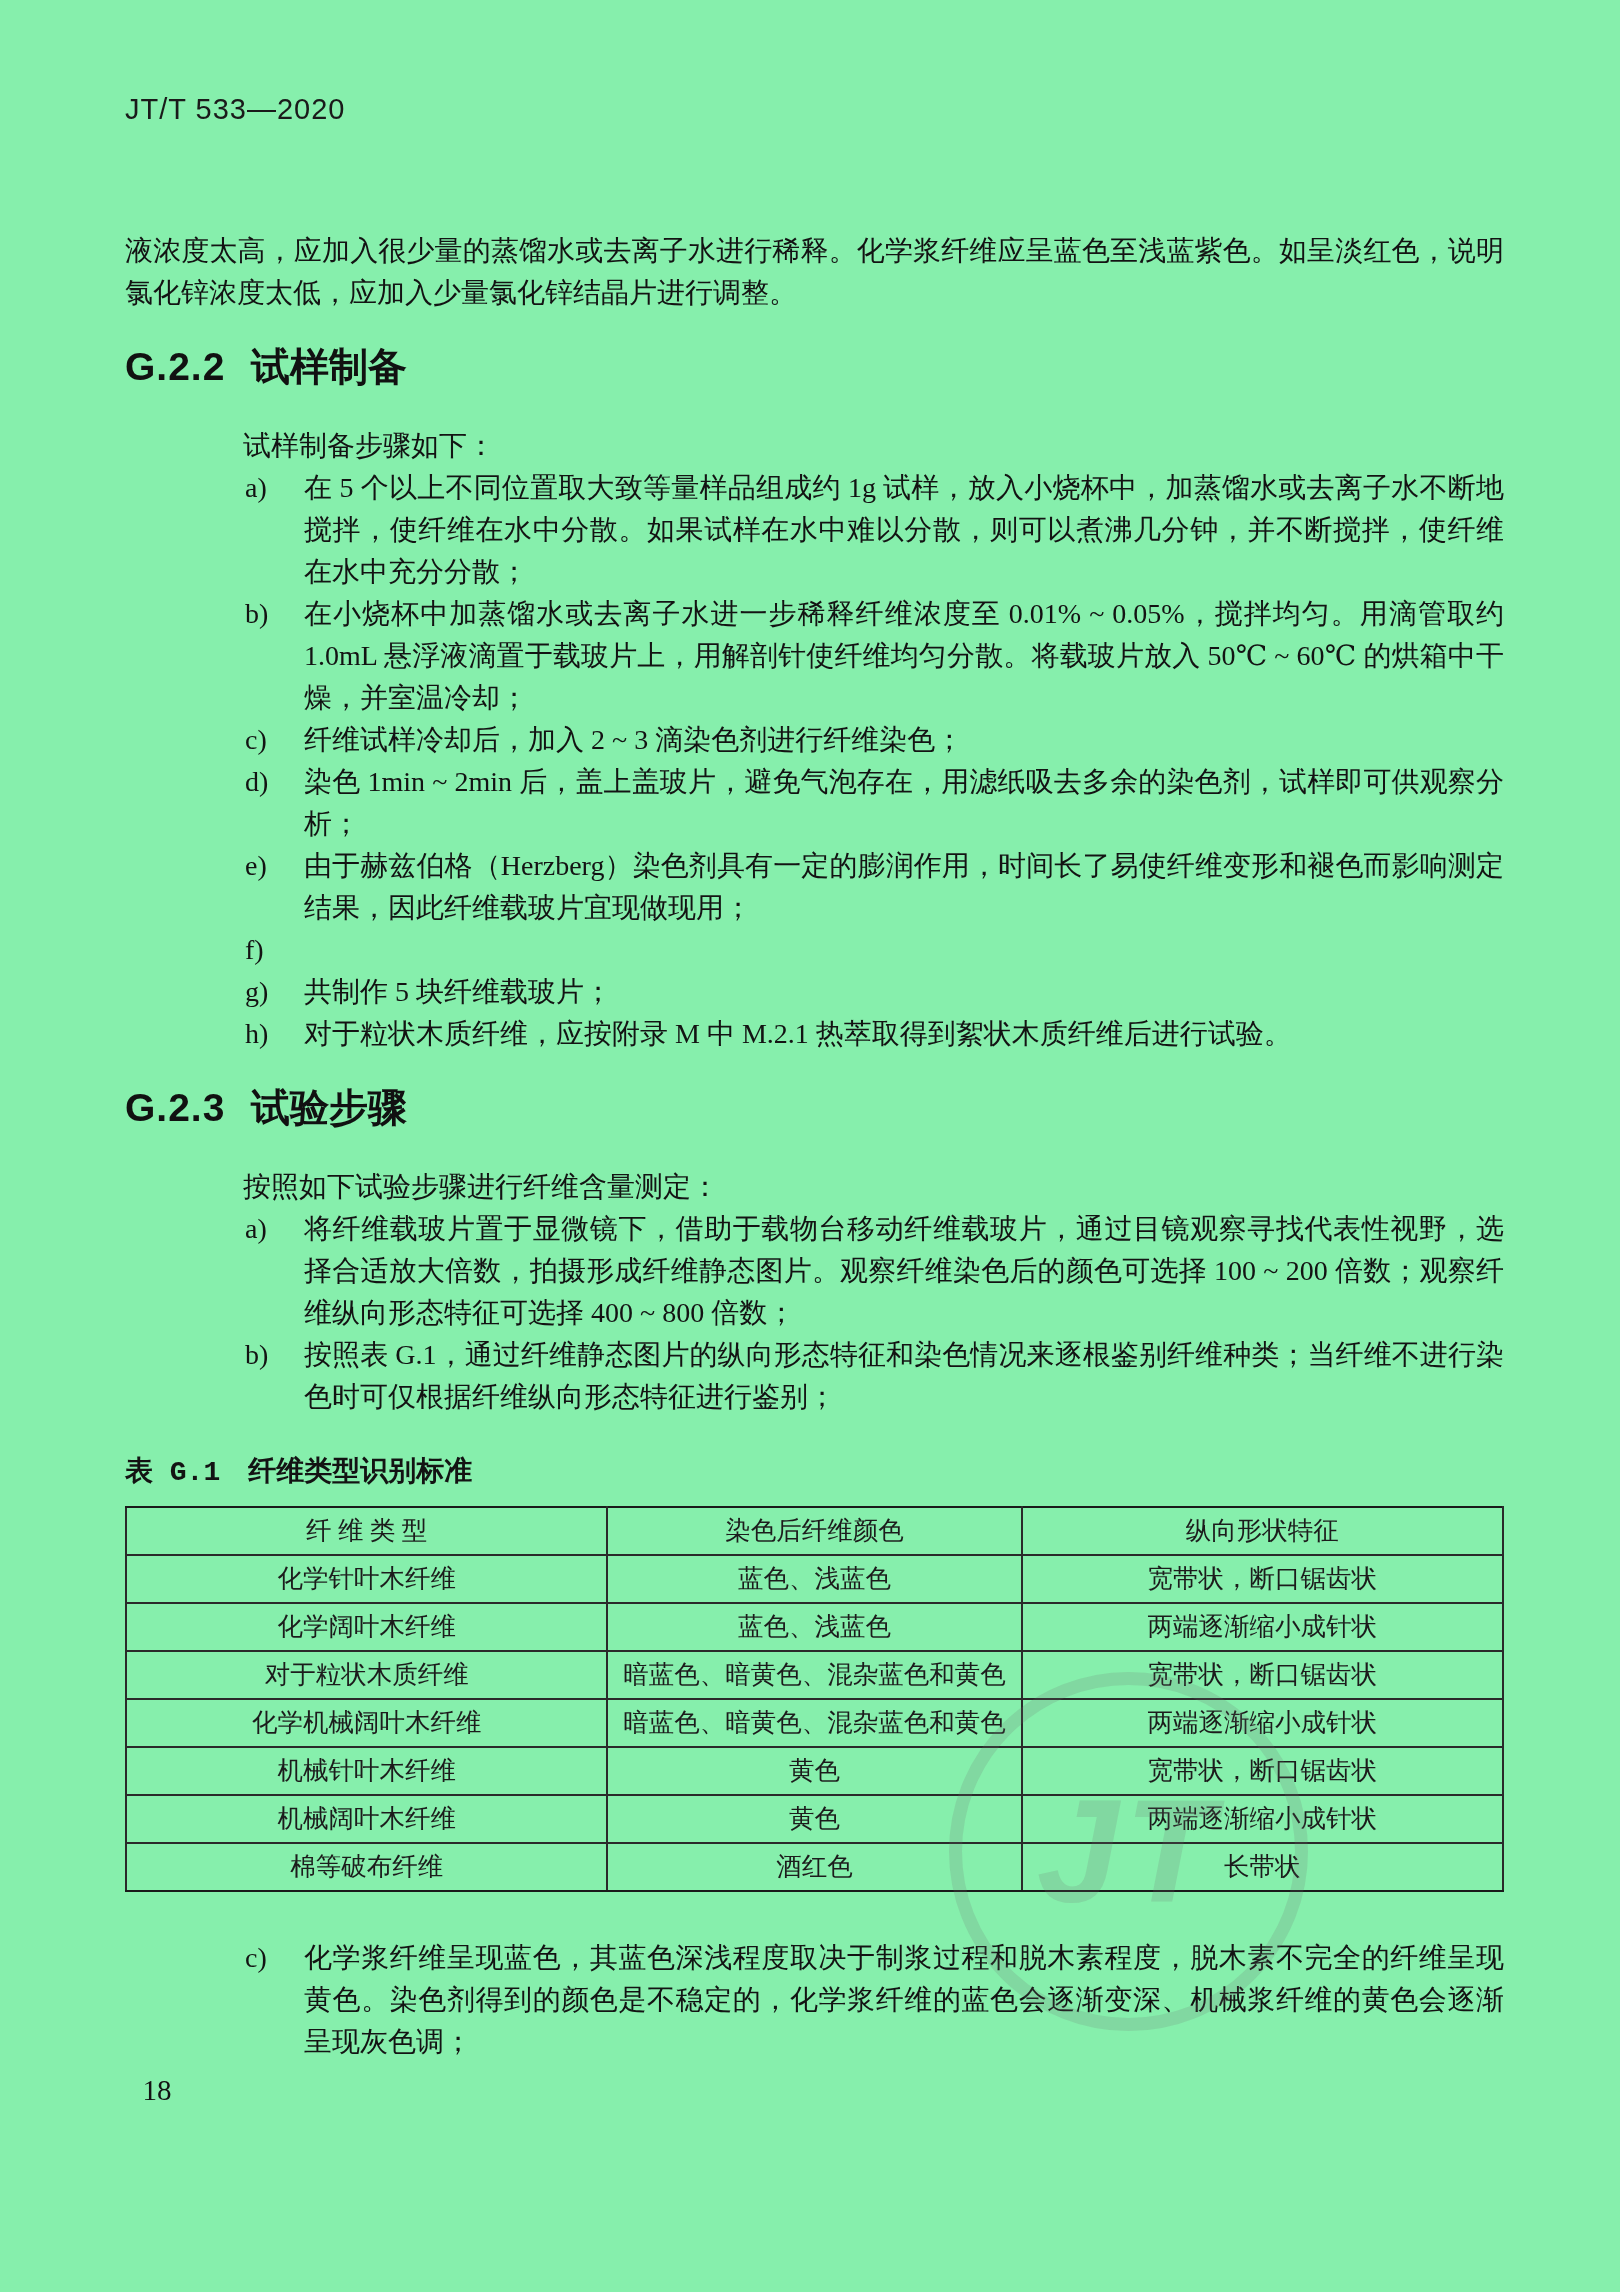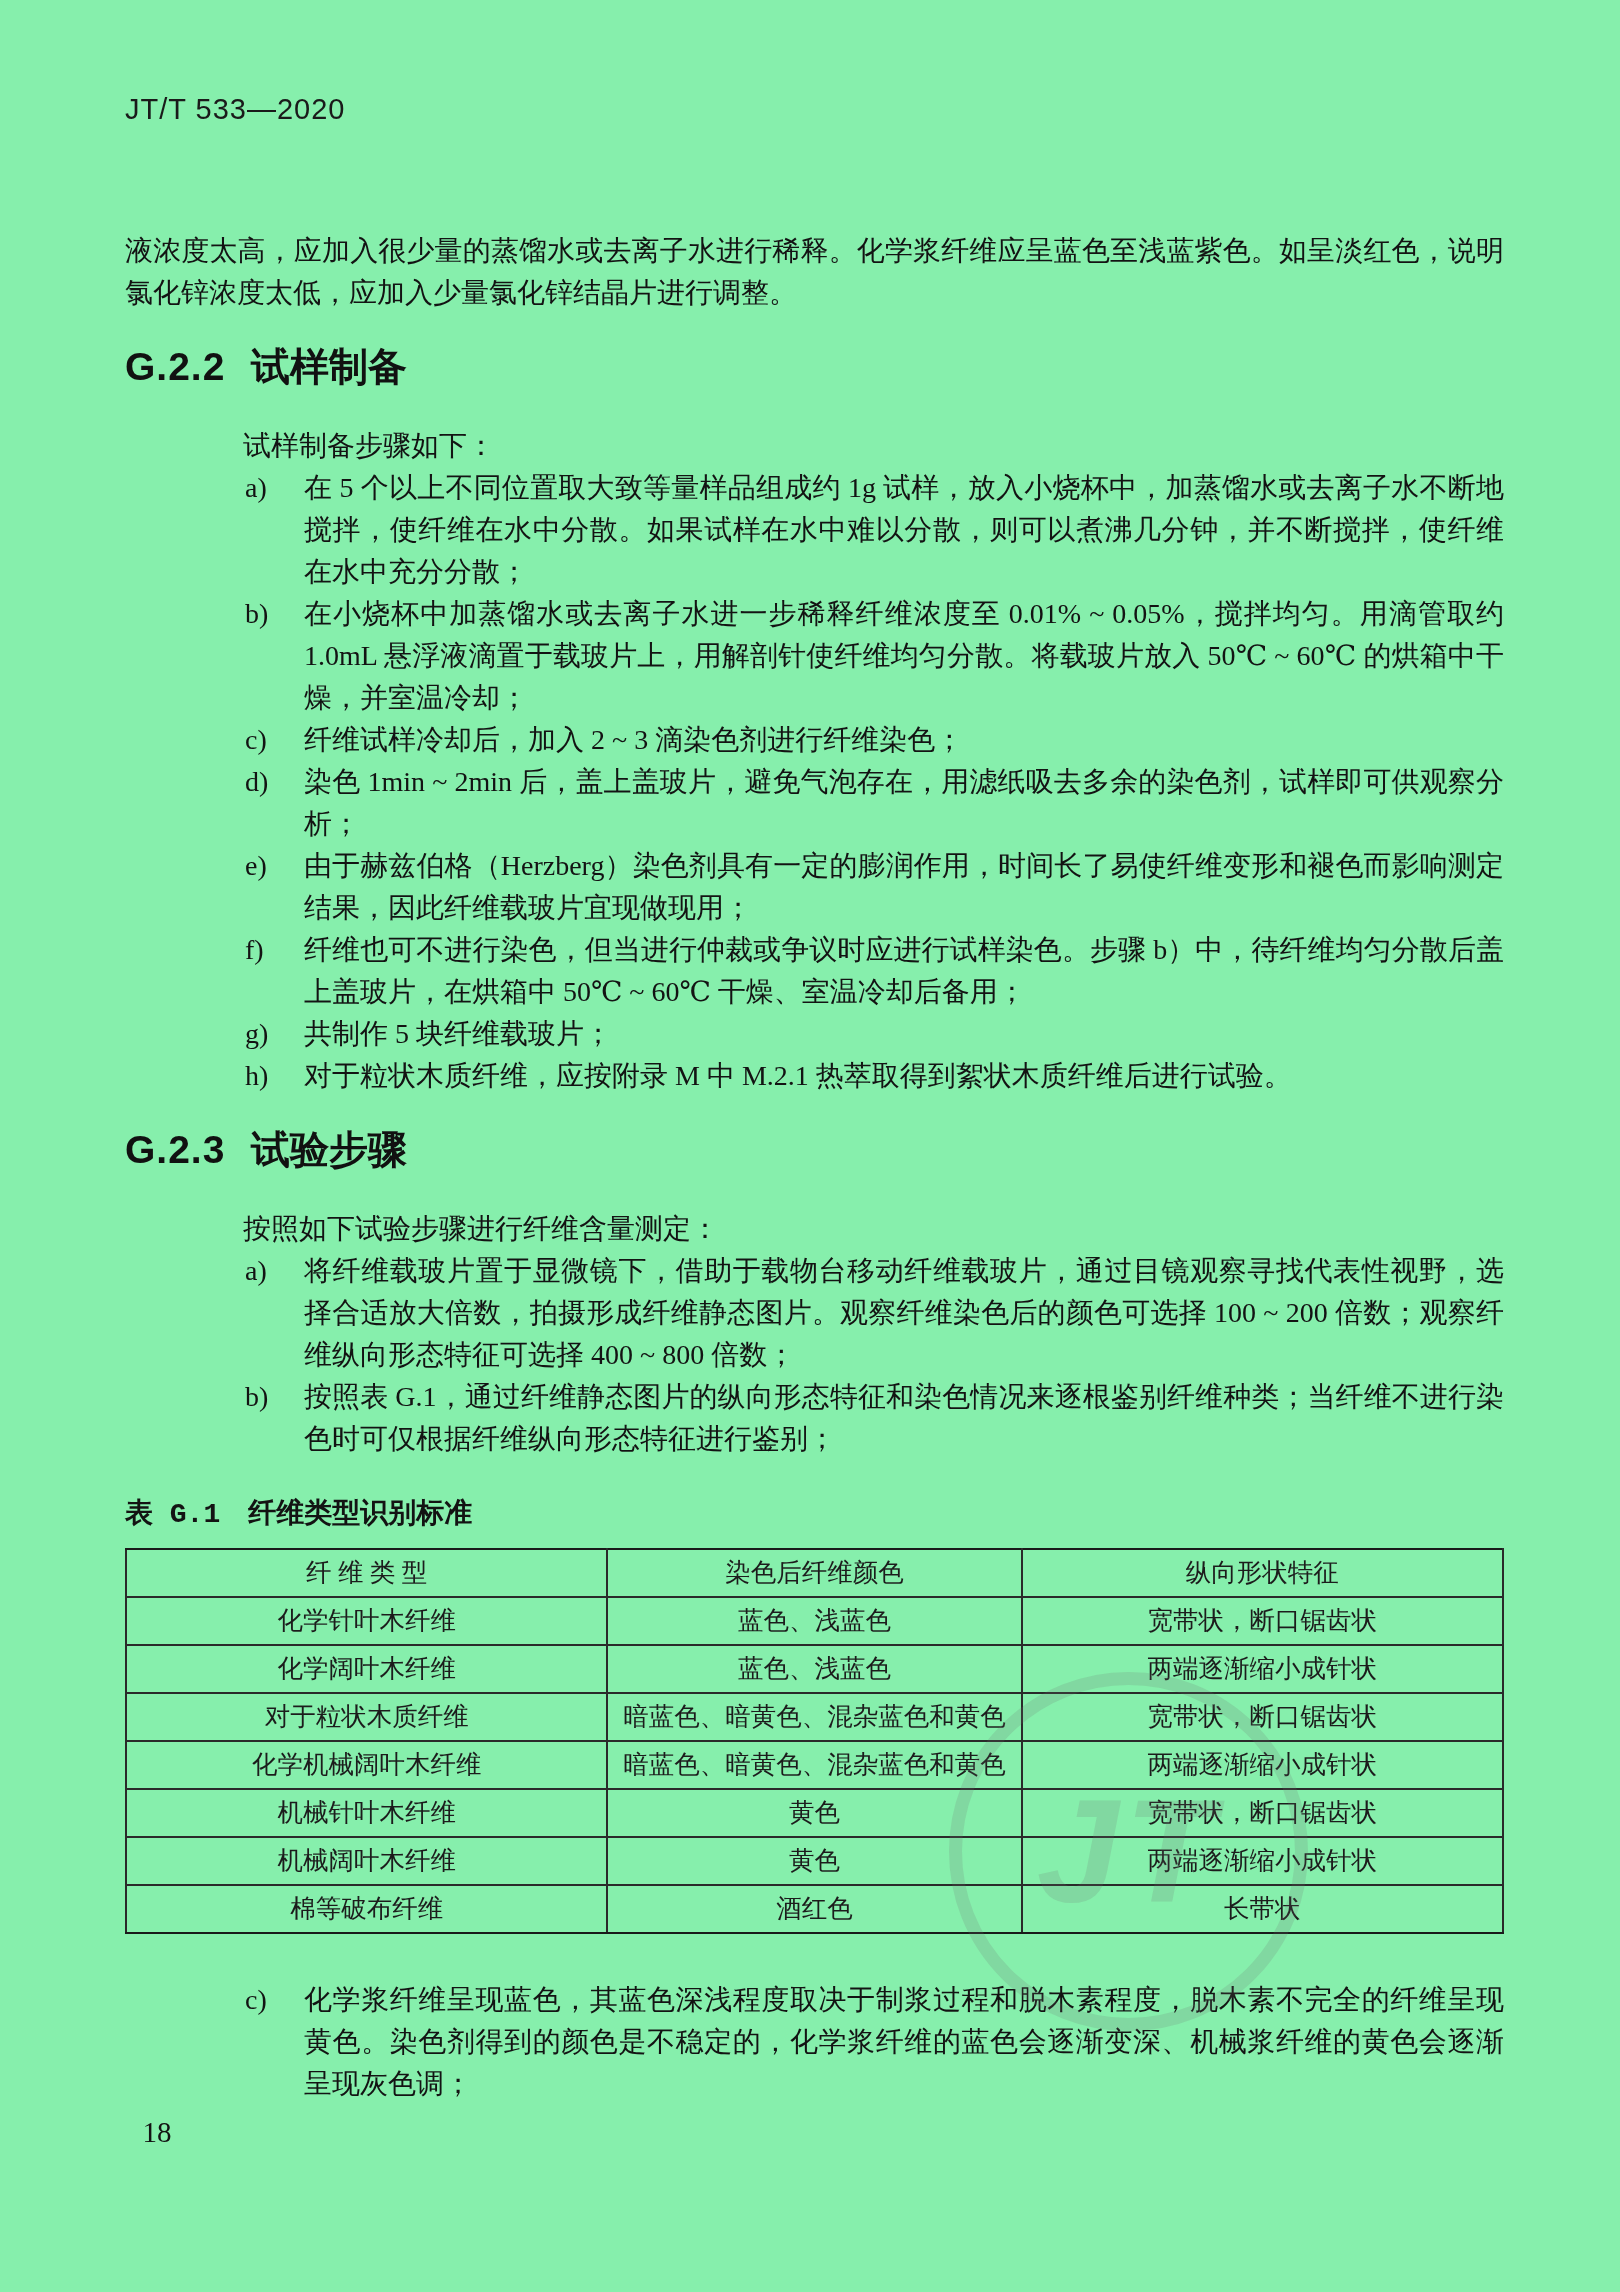--- a/index.html
+++ b/index.html
@@ -155,21 +155,20 @@
       <div class="li">
         <span class="li-label">d)</span>
         <span class="li-text">染色 1min ~ 2min 后，盖上盖玻片，避免气泡存在，用滤纸吸去多余的染色剂，试样即可供观察分析；</span>
       </div>
       <div class="li">
         <span class="li-label">e)</span>
         <span class="li-text">由于赫兹伯格（Herzberg）染色剂具有一定的膨润作用，时间长了易使纤维变形和褪色而影响测定结果，因此纤维载玻片宜现做现用；</span>
       </div>
       <div class="li">
         <span class="li-label">f)</span>
-        <span class="li-text">纤维也可不进行染色，但当进行仲裁或争议时应进行试样染色。步骤 b）中，待纤维均匀分散后盖上盖玻片，在烘箱中 50℃ ~ 60℃ 干燥、室温冷却后备用；</span>
       </div>
       <div class="li">
         <span class="li-label">g)</span>
         <span class="li-text">共制作 5 块纤维载玻片；</span>
       </div>
       <div class="li">
         <span class="li-label">h)</span>
         <span class="li-text">对于粒状木质纤维，应按附录 M 中 M.2.1 热萃取得到絮状木质纤维后进行试验。</span>
       </div>
     </div>

